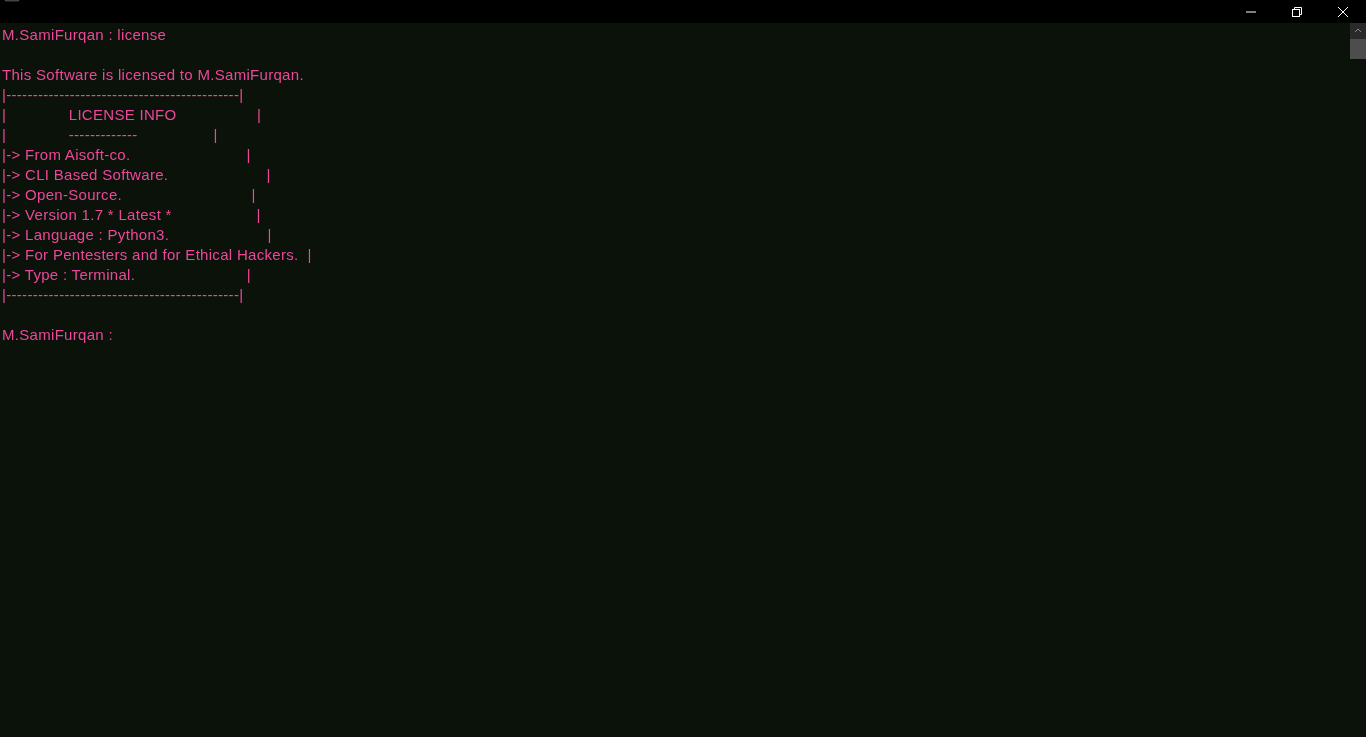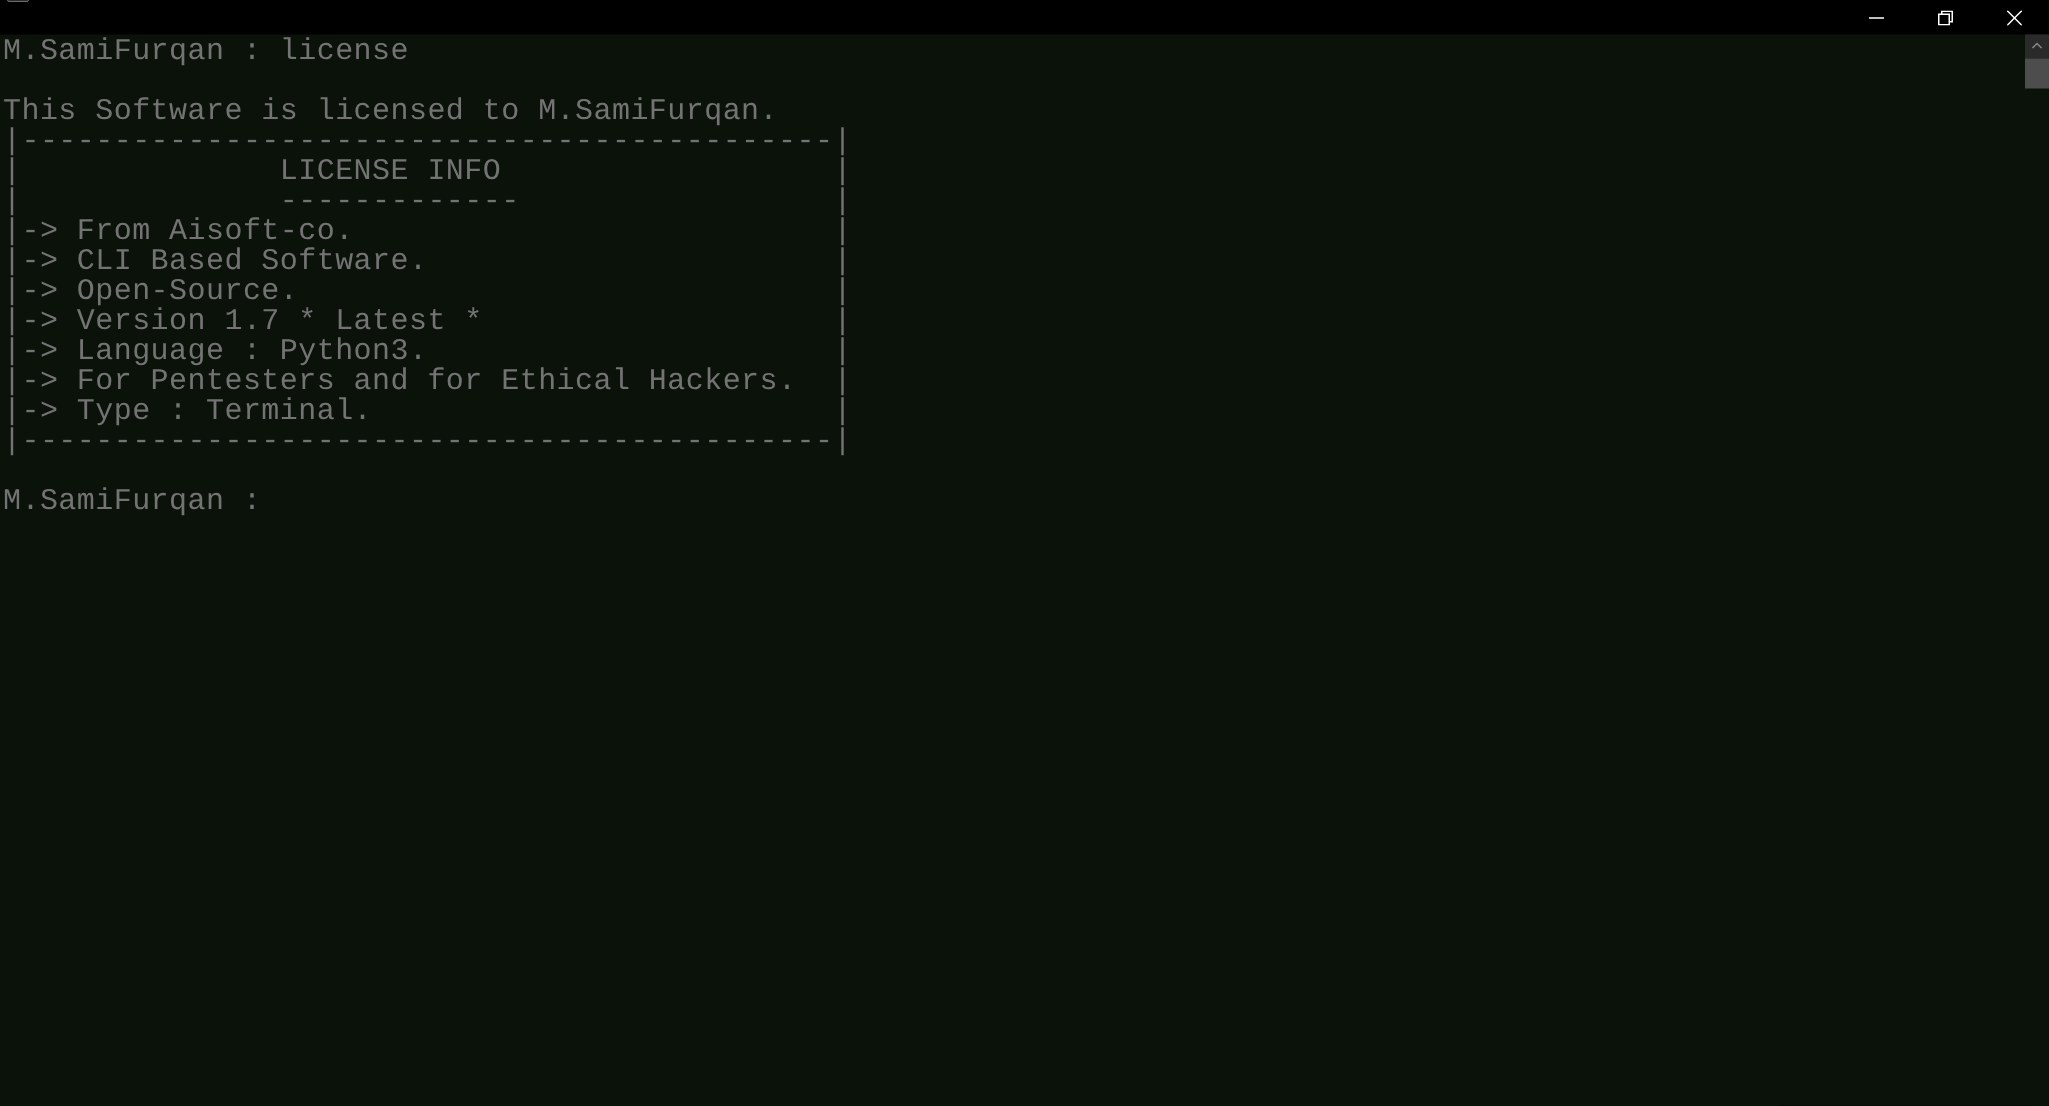--- a/index.html
+++ b/index.html
@@ -59,24 +59,24 @@
       color: #ffffff;
       cursor: pointer;
     }
     .terminal-area {
       position: relative;
       height: calc(100% - 23px);
       background: #0a120a;
       padding: 2px 0 0 2px;
     }
     .terminal-content {
-      font-family: Liberation Mono, monospace;
-      font-size: 20px;
+      font-family: Liberation Sans, sans-serif;
+      font-size: 15px;
       line-height: 20px;
-      color: #737373;
+      color: #ec4899;
       white-space: pre;
       letter-spacing: 0.3px;
     }
     .scrollbar {
       position: absolute;
       right: 0;
       top: 0;
       width: 16px;
       height: 100%;
       background: #0a120a;

